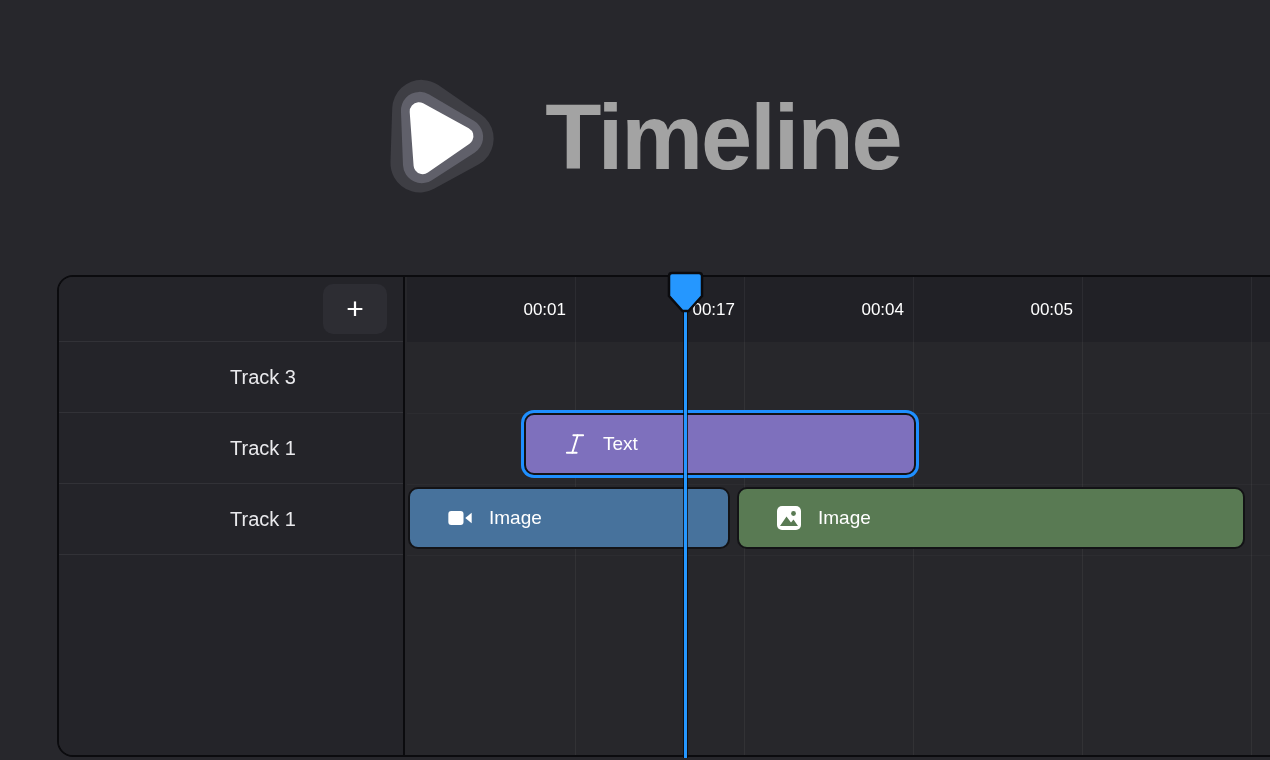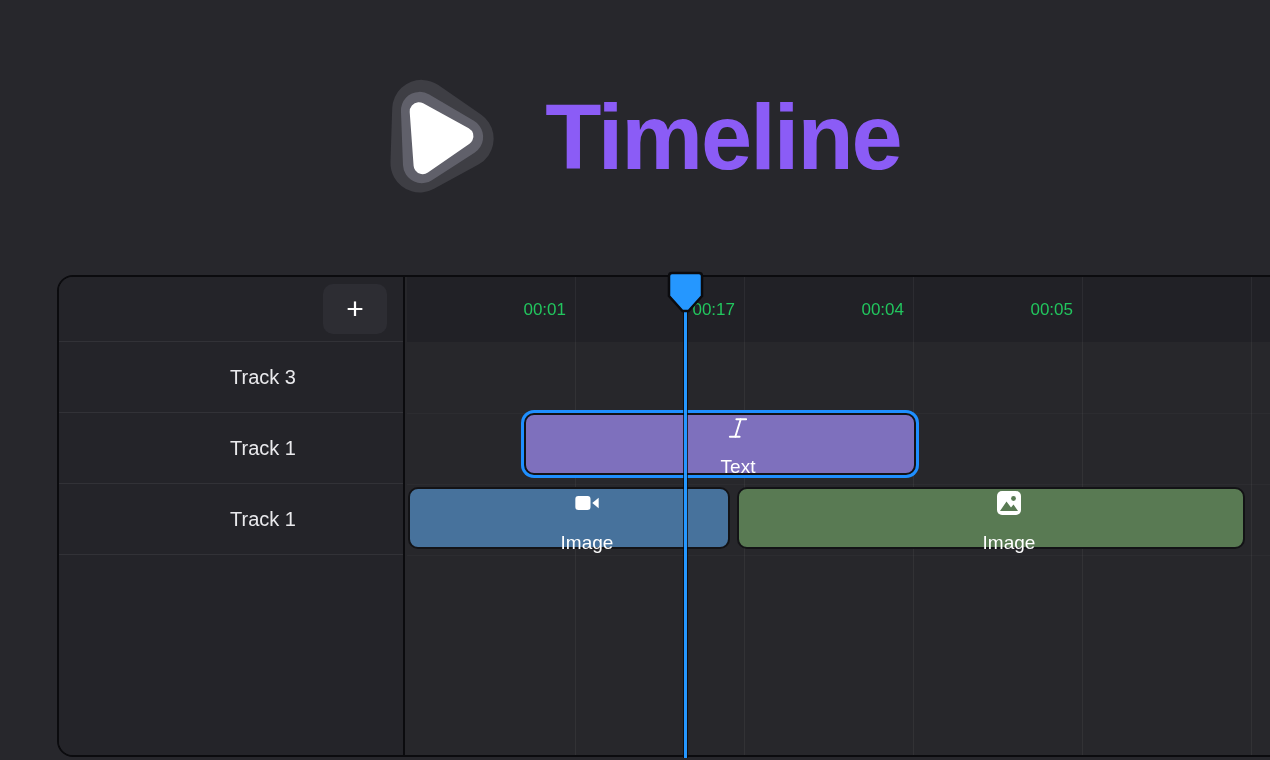--- a/index.html
+++ b/index.html
@@ -12,21 +12,21 @@
   }
 
   
   .logo-row {
     position:absolute; top:62px; left:0; width:1270px; height:150px;
     display:flex; justify-content:center; align-items:center; gap:34px;
   }
   .logo-svg { width:142px; height:142px; display:block; }
   .app-title {
     font-size:92px; font-weight:bold; letter-spacing:-2px;
-    color:#8b5cf6; line-height:1;
+    color:#a3a3a3; line-height:1;
   }
 
   
   .panel {
     position:absolute; left:57px; top:275px; width:1256px; height:482px;
     background:#27272b;
     border:2px solid #0b0b0e;
     border-radius:16px;
     overflow:hidden;
   }
@@ -63,39 +63,39 @@
     position:absolute; left:348px; top:0; right:0; bottom:0;
     background:#27272b;
   }
   .ruler {
     position:absolute; left:0; top:0; right:0; height:65px;
     background:#212126; display:flex; z-index:1;
   }
   .ruler-cell {
     width:169px; height:65px; line-height:65px;
     text-align:right; padding-right:10px;
-    font-size:17px; color:#22c55e;
+    font-size:17px; color:#ffffff;
   }
   .gridline {
     position:absolute; top:0; bottom:0; width:1px;
     background:rgba(255,255,255,0.05); z-index:2;
   }
   .lane-divider {
     position:absolute; left:0; right:0; height:1px;
     background:rgba(255,255,255,0.028); z-index:1;
   }
 
   
   .clip {
     position:absolute; height:62px;
     border:2px solid #131316; border-radius:10px;
     display:flex; align-items:center;
     padding-left:36px; gap:15px;
     font-size:19px; font-weight:500; color:#ffffff;
-    z-index:4; cursor:pointer;flex-direction:column;
+    z-index:4; cursor:pointer;
   }
   .clip-text  { left:117px; top:136px; width:392px; background:#7e70bd;
                 box-shadow:0 0 0 3px #1f8fff; }
   .clip-video { left:1px;   top:210px; width:322px; background:#47729c; }
   .clip-image { left:330px; top:210px; width:508px; background:#597a53; }
   .clip-icon { display:block; flex:none; }
 
   
   .playhead-line {
     position:absolute; left:684px; top:300px; width:3px; height:458px;

